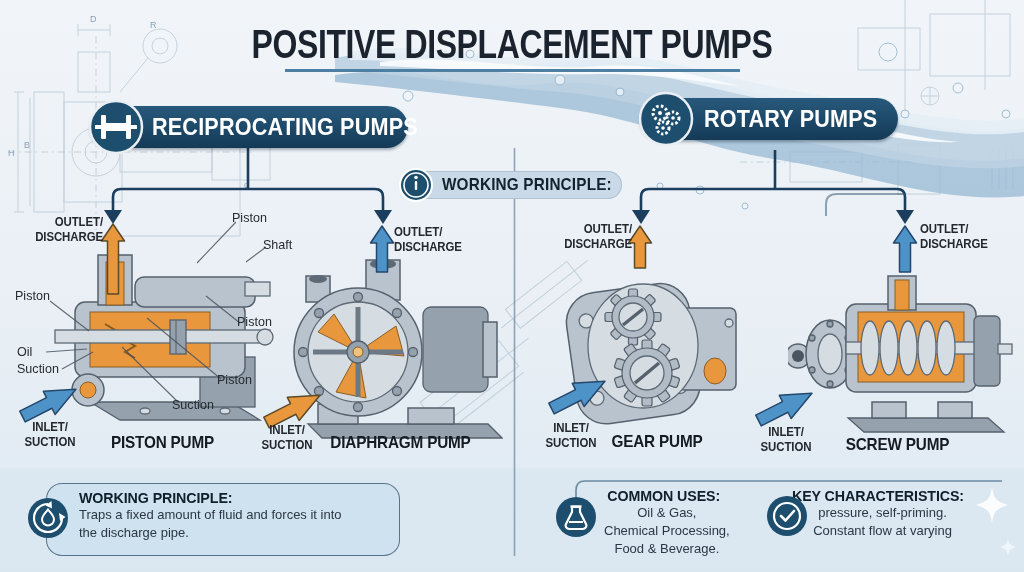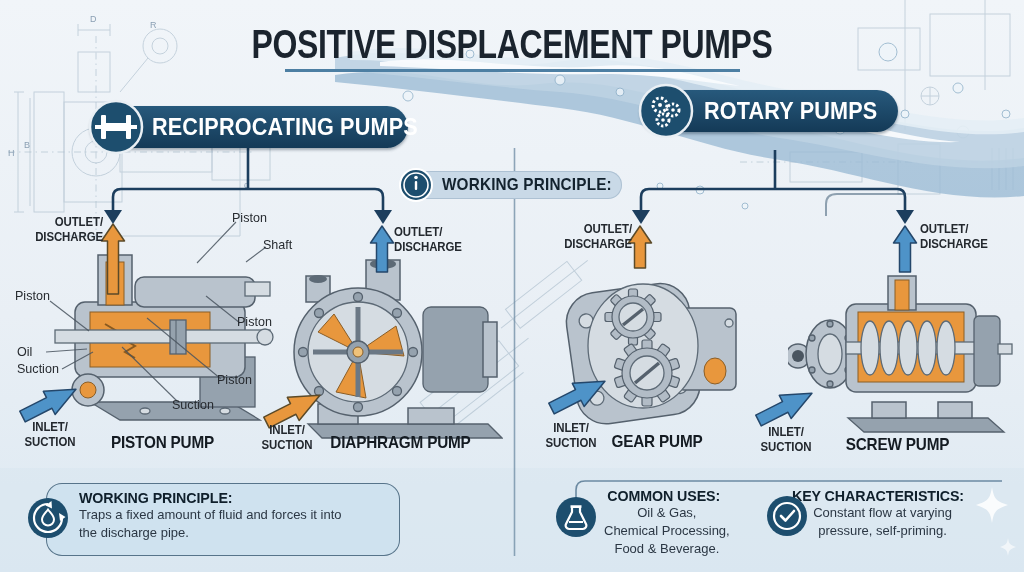--- a/index.html
+++ b/index.html
@@ -337,21 +337,21 @@
         <rect x="13" y="16" width="5" height="24" rx="1"></rect>
         <rect x="38" y="16" width="5" height="24" rx="1"></rect>
         <rect x="18" y="24" width="20" height="8"></rect>
         <rect x="7" y="26" width="6" height="4"></rect>
         <rect x="43" y="26" width="6" height="4"></rect>
       </g>
     </svg>
     <div class="badge-label">RECIPROCATING PUMPS</div>
   </div>
 
-  <div class="badge" style="left:640px;width:258px;top:90px">
+  <div class="badge" style="left:640px;width:258px;top:98px">
     <svg class="badge-circ" width="56" height="56" viewBox="0 0 56 56">
       <circle cx="28" cy="28" r="26" fill="var(--navy,#1d4e6e)" stroke="#e9eff4" stroke-width="2.5"></circle>
       <g>
         <circle cx="22" cy="22" r="7" class="ic-s" stroke-width="3" stroke-dasharray="2.6 2.2"></circle>
         <circle cx="22" cy="22" r="2" class="ic-w"></circle>
         <circle cx="35" cy="27" r="6" class="ic-s" stroke-width="3" stroke-dasharray="2.4 2"></circle>
         <circle cx="35" cy="27" r="1.8" class="ic-w"></circle>
         <circle cx="25" cy="37" r="6" class="ic-s" stroke-width="3" stroke-dasharray="2.4 2"></circle>
         <circle cx="25" cy="37" r="1.8" class="ic-w"></circle>
       </g>
@@ -442,17 +442,17 @@
     <div class="info-line">Food &amp; Beverage.</div>
   </div>
 
   <svg class="info-icon" style="left:765px;top:494px" width="44" height="44" viewBox="0 0 44 44">
     <circle cx="22" cy="22" r="20" fill="var(--navy,#1d4e6e)"></circle>
     <circle cx="22" cy="22" r="13" class="ic-s" stroke-width="2.2"></circle>
     <path d="M16,22 L20.5,26.5 L29,17" class="ic-s" stroke-width="2.6" stroke-linecap="round" stroke-linejoin="round"></path>
   </svg>
   <div class="info-text" style="left:792px;top:487px">
     <div class="info-head">KEY CHARACTERISTICS:</div>
+    <div class="info-line">pressure, self-priming.</div>
     <div class="info-line">Constant flow at varying</div>
-    <div class="info-line">pressure, self-priming.</div>
   </div>
 
 </div>
 
 </body></html>

